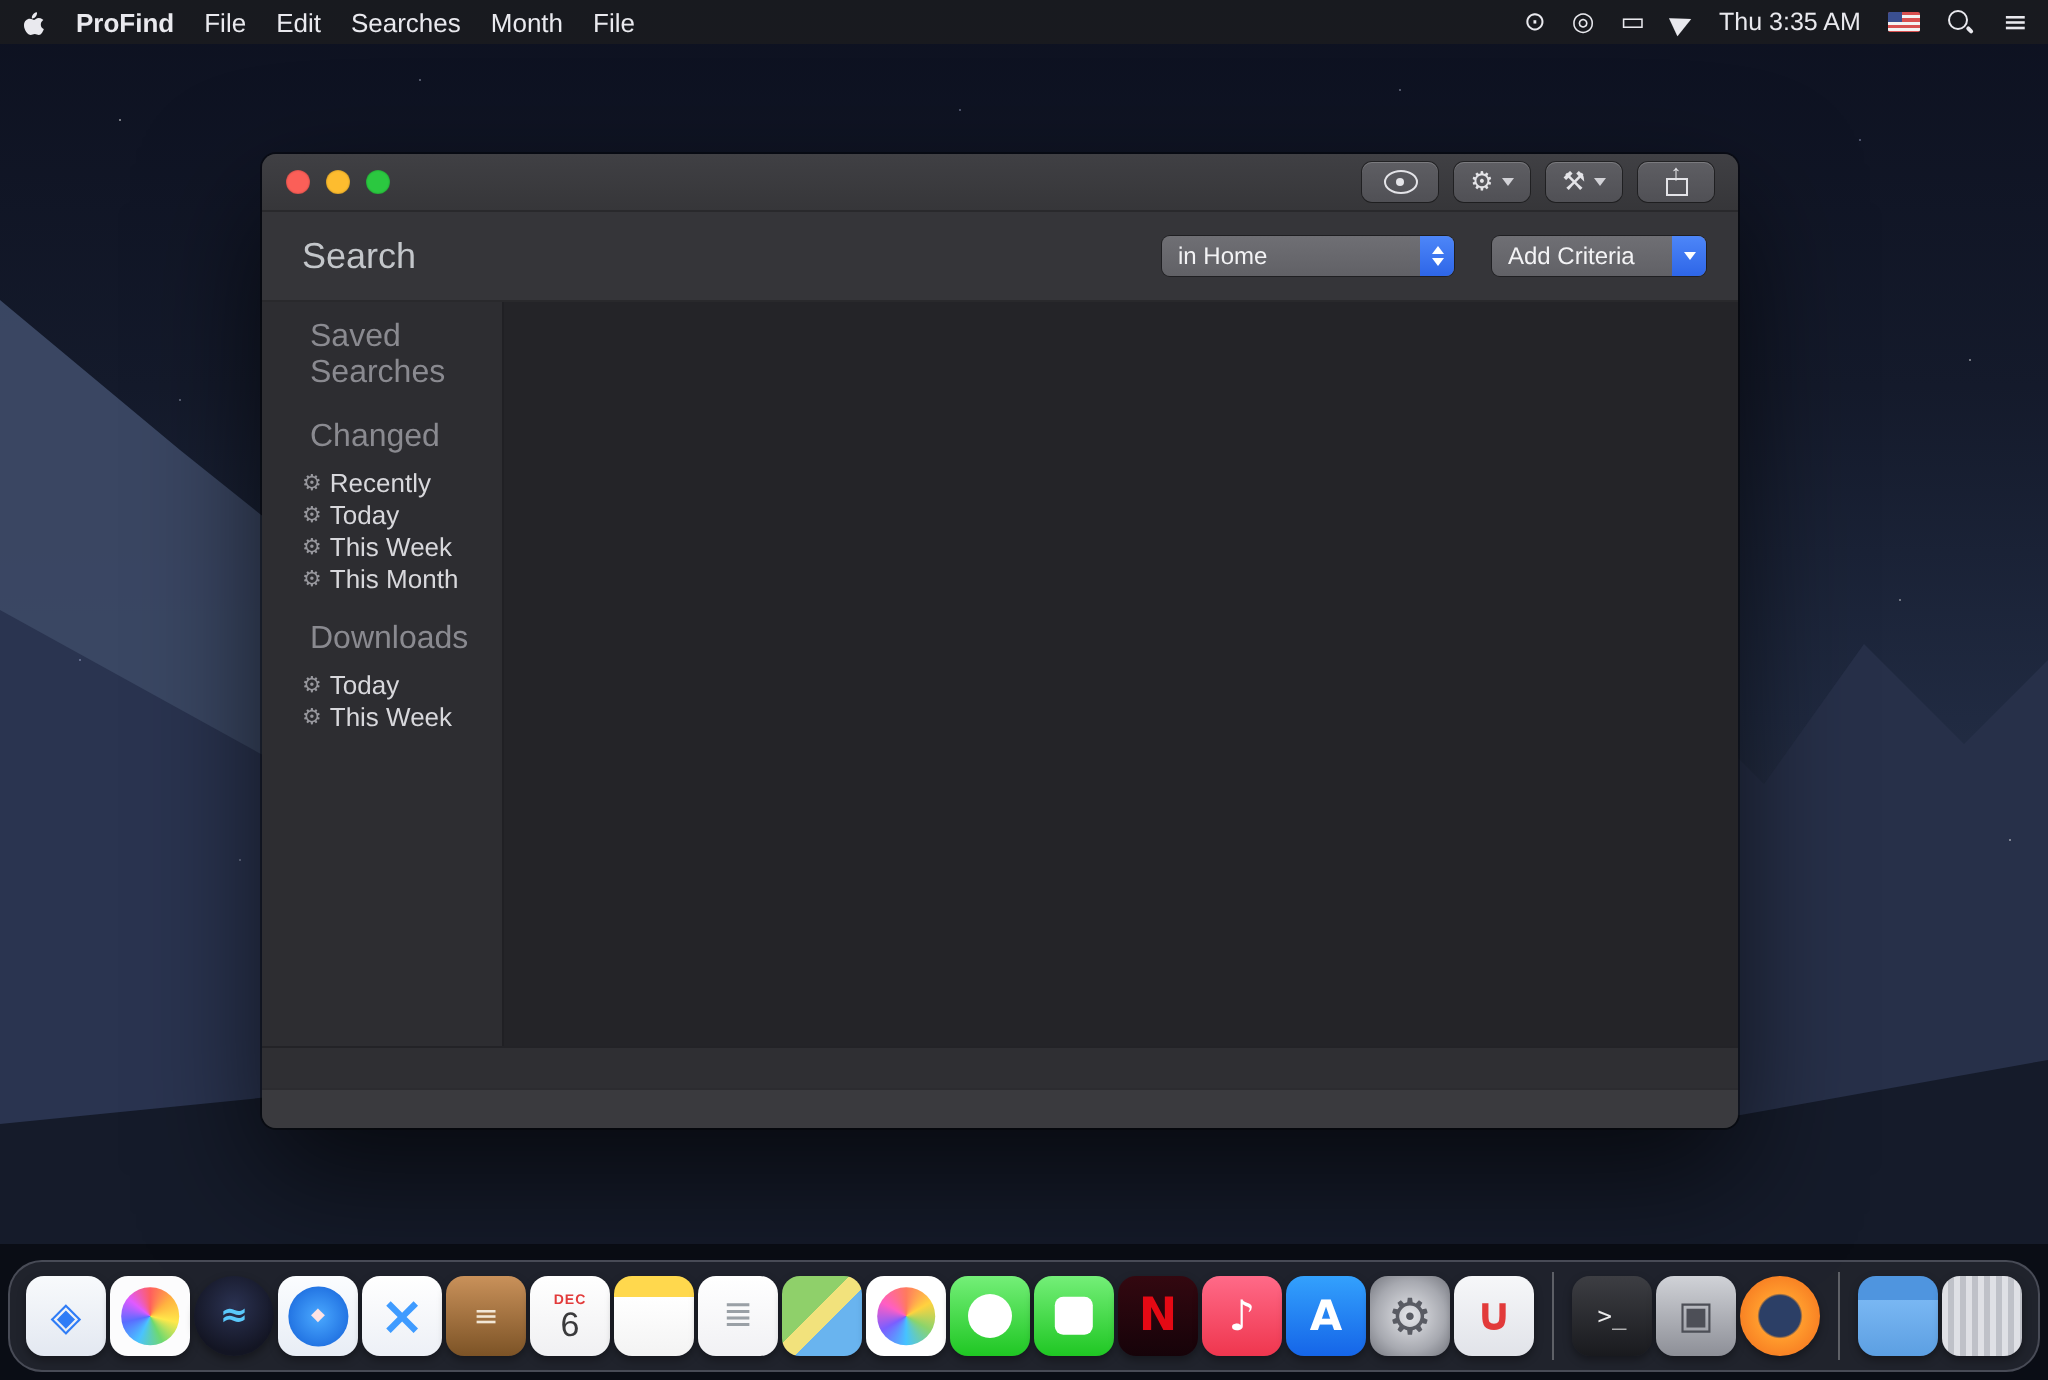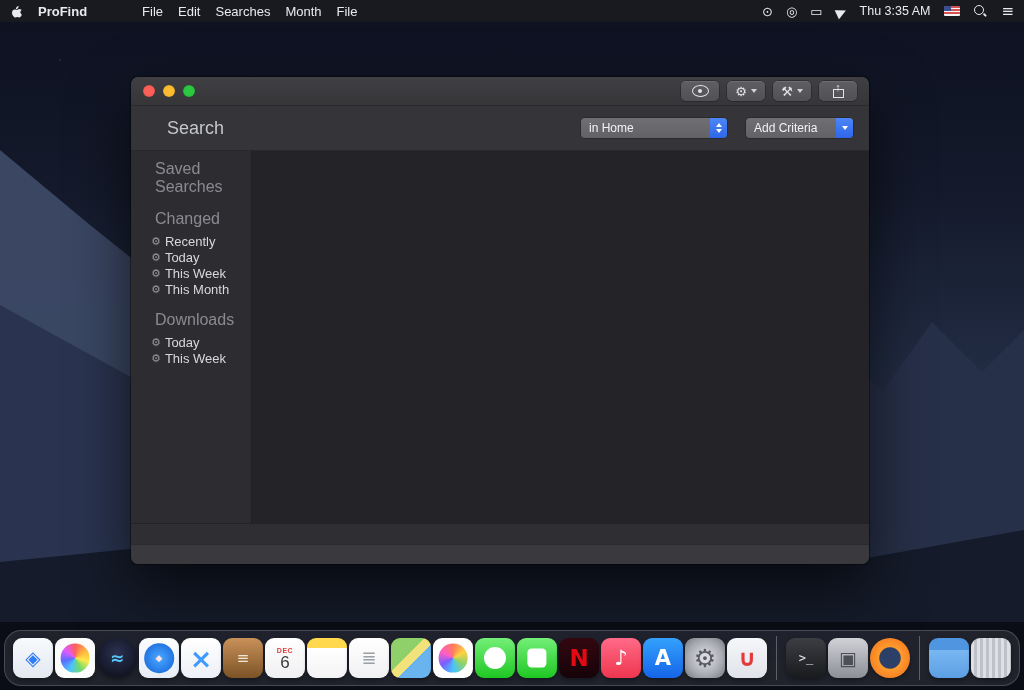--- a/index.html
+++ b/index.html
@@ -62,21 +62,21 @@
     display:flex;align-items:center;justify-content:center;gap:4px;color:#e4e4e8;}
   .tb-glyph{font-family:"DejaVu Sans",sans-serif;font-size:13px;line-height:1;}
   .chev{width:0;height:0;border-left:3px solid transparent;border-right:3px solid transparent;border-top:4px solid #d2d2d7;}
   .eye{width:15px;height:10px;border:1.5px solid #e4e4e8;border-radius:50%;position:relative;display:inline-block;}
   .eye i{position:absolute;width:4px;height:4px;border-radius:50%;background:#e4e4e8;left:50%;top:50%;transform:translate(-50%,-50%);}
   .share{position:relative;width:13px;height:15px;}
   .share .box{position:absolute;left:1px;right:1px;top:5px;bottom:1px;border:1.5px solid #e4e4e8;}
   .share .up{position:absolute;top:-2px;left:50%;transform:translateX(-50%);font-size:11px;line-height:1;}
   
   .search-header{height:44px;flex:0 0 auto;background:#353539;border-bottom:1px solid #29292c;
-    display:flex;align-items:center;padding-left:16px;}
+    display:flex;align-items:center;}
   .search-title{margin-left:20px;font-size:18px;color:#c3c6ca;}
   .popups{margin-left:auto;display:flex;align-items:center;gap:19px;margin-right:16px;}
   .popup{height:20px;border-radius:4px;display:flex;align-items:center;
     background:linear-gradient(180deg,#6f6f74,#616166);
     box-shadow:0 0 0 0.5px rgba(0,0,0,.4);}
   .popup .lbl{padding:0 8px;font-size:12px;color:#f3f3f5;white-space:nowrap;}
   .popup .cap{width:17px;height:20px;margin-left:auto;border-radius:0 4px 4px 0;
     background:linear-gradient(180deg,#4d86f8,#2e66e8);
     display:flex;flex-direction:column;align-items:center;justify-content:center;}
   .tri{width:0;height:0;border-left:3px solid transparent;border-right:3px solid transparent;}
@@ -127,21 +127,21 @@
 </div>
 
 <div class="menu-bar">
   <div class="mb-left">
     <span class="apple">
       <svg width="13" height="15" viewBox="0 0 13 15">
           <path fill="#e9e9ee" d="M6.5 3.2c.8-1 2-1.1 2-1.1s.2 1.2-.6 2.1c-.8 1-1.9 1-1.9 1s-.3-1.1.5-2zM9.3 5c1.4 0 2.4 1 2.4 1s-1.3.8-1.3 2.3c0 1.7 1.5 2.3 1.5 2.3s-1 2.9-2.5 2.9c-.7 0-1.2-.5-2-.5s-1.4.5-2 .5C3.9 13.5 2 10.9 2 8.7 2 6.5 3.5 5.4 4.9 5.4c.9 0 1.6.6 2.1.6.4 0 1.3-1 2.3-1z"></path>
         </svg>
     </span>
     <span class="app-name menu-item">ProFind</span>
-    <span id="menus" style="display:flex;gap:15px;margin-left:40px;">
+    <span id="menus" style="display:flex;gap:15px;">
         <span class="menu-item">File</span>
         <span class="menu-item">Edit</span>
         <span class="menu-item">Searches</span>
         <span class="menu-item">Month</span>
         <span class="menu-item">File</span>
       </span>
   </div>
   <div class="mb-right">
     <span id="status-icons" style="display:flex;gap:13px;align-items:center;">
         <span class="mb-glyph">⊙</span>

